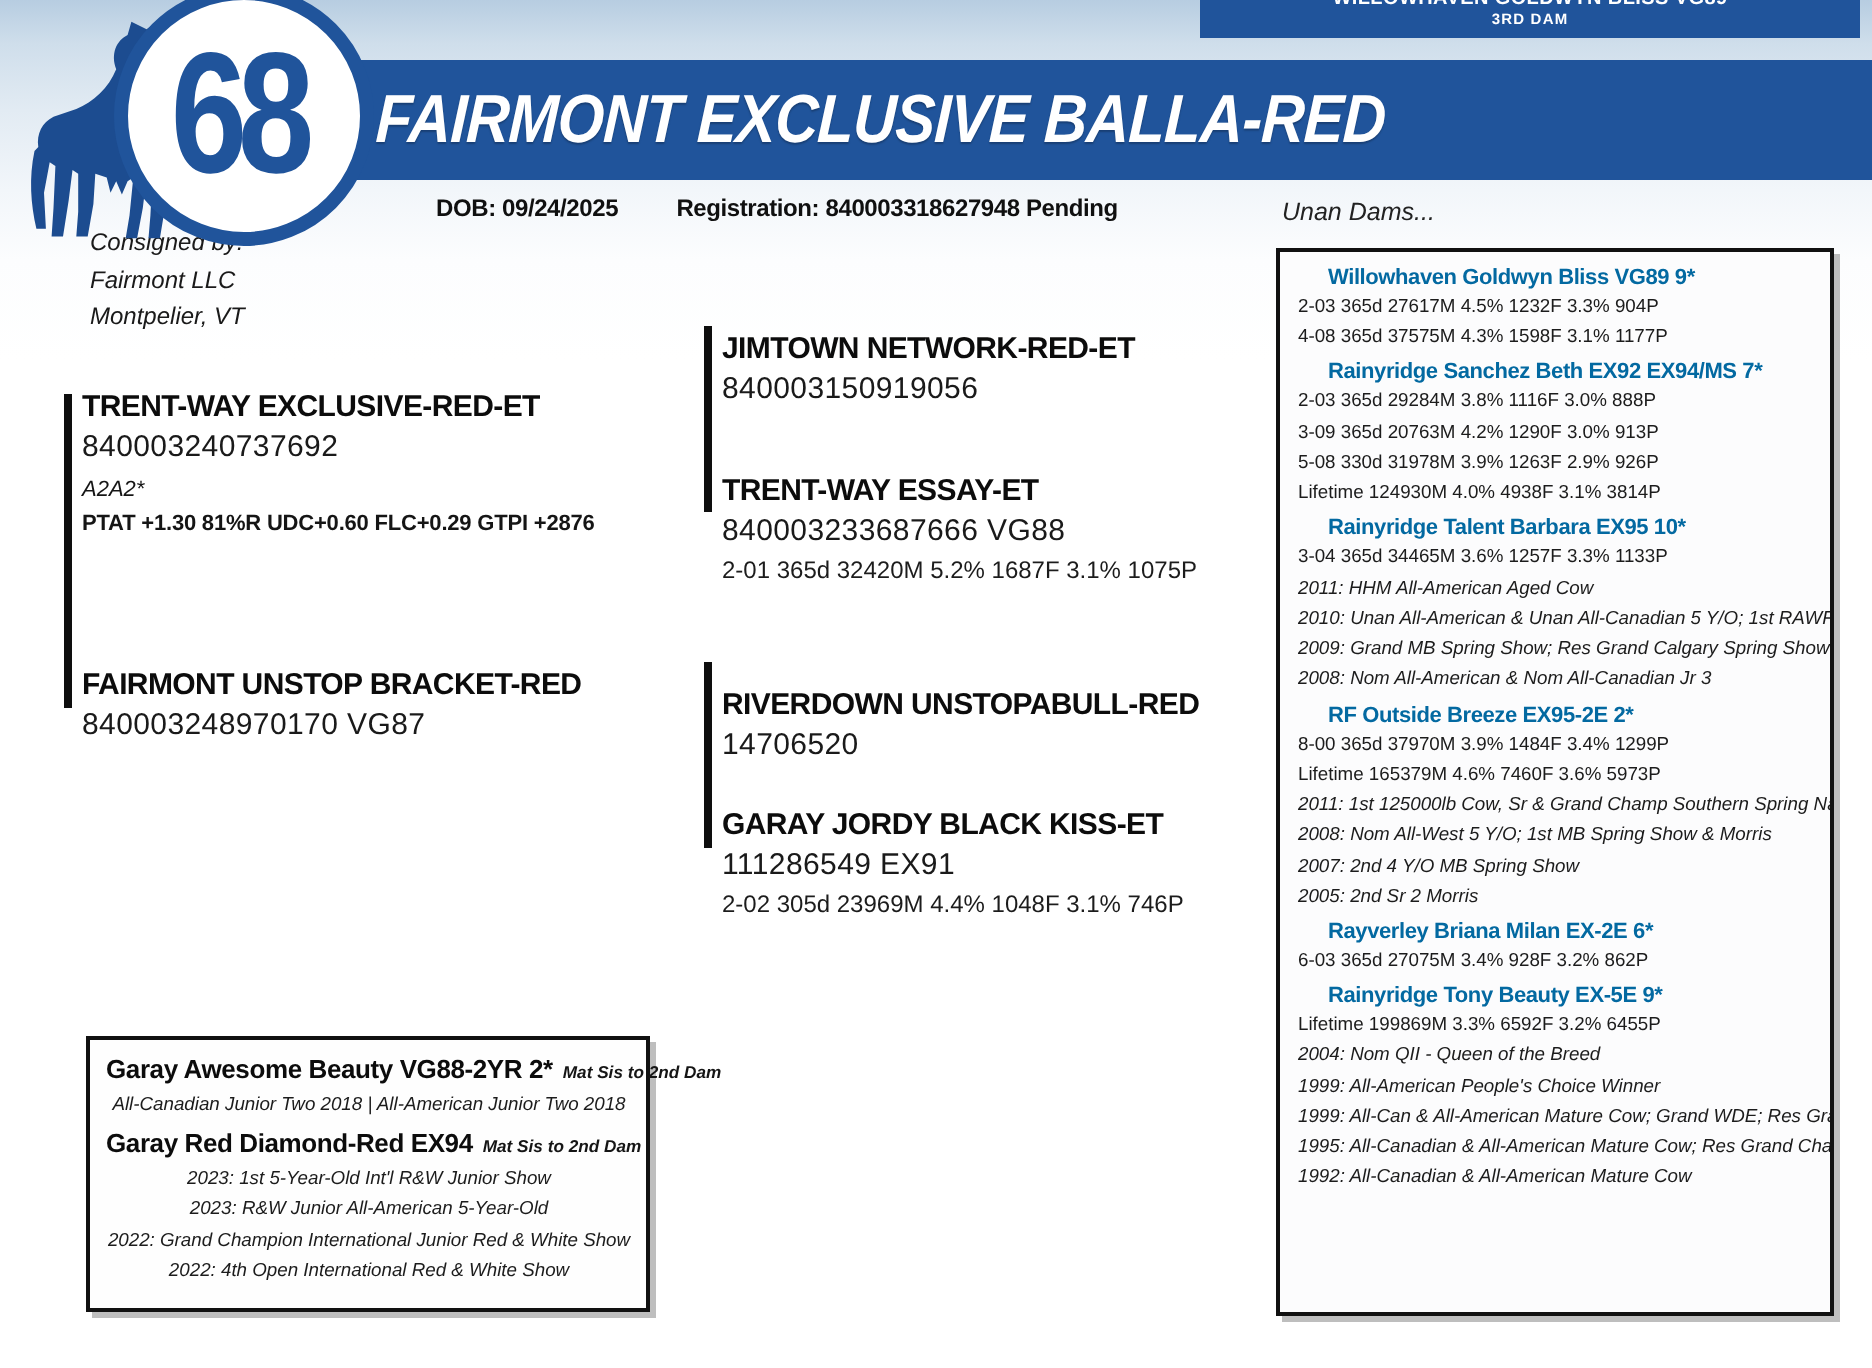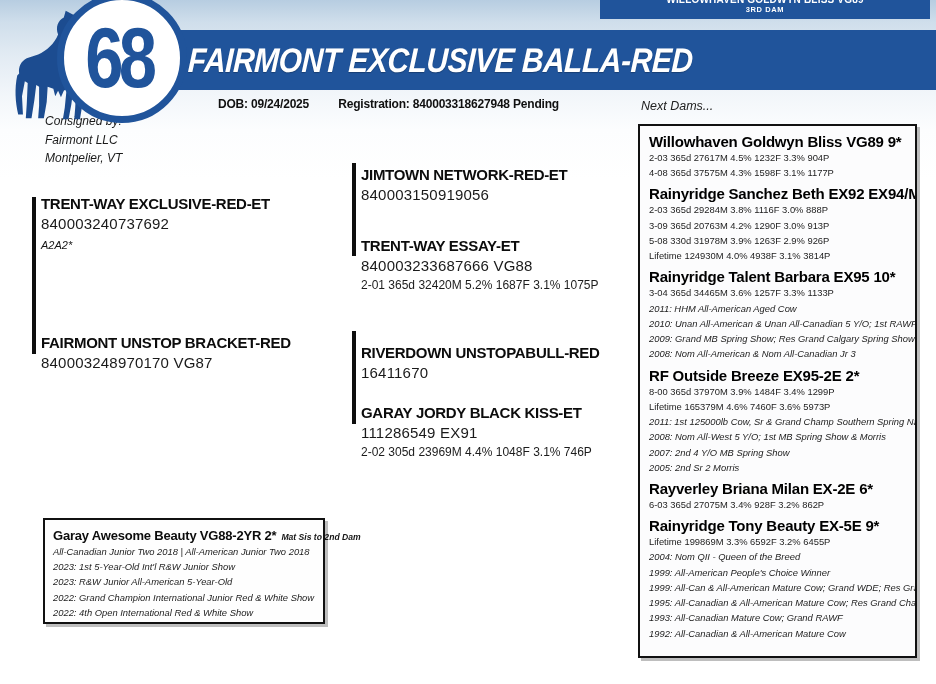--- a/index.html
+++ b/index.html
@@ -42,25 +42,25 @@
   .pproof{font-size:11px;font-weight:700;margin-top:5px;letter-spacing:-.1px;}
   .precord{font-size:12px;margin-top:4px;color:#1c1c1c;}
   .blk-sire{left:41px;top:195px;}
   .blk-dam{left:41px;top:334px;}
   .blk-pgs{left:361px;top:166px;}
   .blk-pgd{left:361px;top:237px;}
   .blk-mgs{left:361px;top:344px;}
   .blk-mgd{left:361px;top:404px;}
   
   .nd-box{position:absolute;left:638px;top:124px;width:258px;height:524px;border:2px solid #111;background:#fcfcfd;padding:2px 8px 4px 9px;box-shadow:3px 3px 0 rgba(70,70,70,.35);overflow:hidden;}
-  .nd-name{font-size:15px;font-weight:800;letter-spacing:-.2px;margin-top:5px;color:#000000;white-space:nowrap;}
+  .nd-name{font-size:11px;font-weight:800;letter-spacing:-.2px;margin-top:5px;color:#0369a1;white-space:nowrap;margin-left:15px;}
   .nd-line{font-size:9.4px;line-height:1.62;color:#1c1c1c;white-space:nowrap;}
   .nd-line.it{font-style:italic;}
   
-  .ms-box{position:absolute;left:43px;top:518px;width:263px;border:2px solid #111;background:#fefefe;padding:2px 7px 2px 8px;box-shadow:3px 3px 0 rgba(70,70,70,.35);}
+  .ms-box{position:absolute;left:43px;top:518px;width:263px;border:2px solid #111;background:#fefefe;padding:2px 7px 12px 8px;box-shadow:3px 3px 0 rgba(70,70,70,.35);text-align:center;}
   .ms-name{font-size:13px;font-weight:800;letter-spacing:-.2px;color:#0c0c0c;display:inline;}
   .ms-tag{font-size:8.6px;font-style:italic;font-weight:600;margin-left:5px;}
   .ms-head{margin-top:4px;white-space:nowrap;}
   .ms-line{font-size:9.4px;font-style:italic;line-height:1.62;color:#1c1c1c;white-space:nowrap;}
 </style>
 </head>
 <body>
 
 <div class="page">
 
@@ -79,33 +79,34 @@
 
   <div class="badge">
     <div class="lot-number">68</div>
   </div>
 
   <div class="dob-line">
     <span>DOB: 09/24/2025</span>
     <span class="reg">Registration: 840003318627948 Pending</span>
   </div>
 
-  <div class="next-label">Next Dams...</div>
+  <div class="next-label">Unan Dams...</div>
 
   <div class="consignor">
     <div>Consigned by:</div>
     <div>Fairmont LLC</div>
     <div>Montpelier, VT</div>
   </div>
 
   <div class="pbar bar-sire"></div>
   <div class="pblock blk-sire">
     <div class="pname">TRENT-WAY EXCLUSIVE-RED-ET</div>
     <div class="preg">840003240737692</div>
     <div class="pgeno">A2A2*</div>
+    <div class="pproof">PTAT +1.30  81%R  UDC+0.60  FLC+0.29 GTPI +2876</div>
   </div>
 
   <div class="pblock blk-dam">
     <div class="pname">FAIRMONT UNSTOP BRACKET-RED</div>
     <div class="preg">840003248970170   VG87</div>
   </div>
 
   <div class="pbar bar-mid1"></div>
   <div class="pblock blk-pgs">
     <div class="pname">JIMTOWN NETWORK-RED-ET</div>
@@ -113,21 +114,21 @@
   </div>
   <div class="pblock blk-pgd">
     <div class="pname">TRENT-WAY ESSAY-ET</div>
     <div class="preg">840003233687666   VG88</div>
     <div class="precord">2-01 365d 32420M 5.2% 1687F 3.1% 1075P</div>
   </div>
 
   <div class="pbar bar-mid2"></div>
   <div class="pblock blk-mgs">
     <div class="pname">RIVERDOWN UNSTOPABULL-RED</div>
-    <div class="preg">16411670</div>
+    <div class="preg">14706520</div>
   </div>
   <div class="pblock blk-mgd">
     <div class="pname">GARAY JORDY BLACK KISS-ET</div>
     <div class="preg">111286549   EX91</div>
     <div class="precord">2-02 305d 23969M 4.4% 1048F 3.1% 746P</div>
   </div>
 
   <div class="nd-box">
       <div class="nd-entry">
         <div class="nd-name">Willowhaven Goldwyn Bliss VG89 9*</div>
@@ -162,31 +163,31 @@
         <div class="nd-name">Rayverley Briana Milan EX-2E 6*</div>
         <div class="nd-line">6-03 365d 27075M 3.4% 928F 3.2% 862P</div>
       </div>
       <div class="nd-entry">
         <div class="nd-name">Rainyridge Tony Beauty EX-5E 9*</div>
         <div class="nd-line">Lifetime 199869M 3.3% 6592F 3.2% 6455P</div>
         <div class="nd-line it">2004: Nom QII - Queen of the Breed</div>
         <div class="nd-line it">1999: All-American People's Choice Winner</div>
         <div class="nd-line it">1999: All-Can &amp; All-American Mature Cow; Grand WDE; Res Grand RAWF</div>
         <div class="nd-line it">1995: All-Canadian &amp; All-American Mature Cow; Res Grand Champ RAWF</div>
-        <div class="nd-line it">1993: All-Canadian Mature Cow; Grand RAWF</div>
         <div class="nd-line it">1992: All-Canadian &amp; All-American Mature Cow</div>
       </div>
     </div>
 
   <div class="ms-box">
       <div class="ms-entry">
         <div class="ms-head"><span class="ms-name">Garay Awesome Beauty VG88-2YR 2*</span><span class="ms-tag">Mat Sis to 2nd Dam</span></div>
         <div class="ms-line">All-Canadian Junior Two 2018 | All-American Junior Two 2018</div>
       </div>
       <div class="ms-entry">
+        <div class="ms-head"><span class="ms-name">Garay Red Diamond-Red EX94</span><span class="ms-tag">Mat Sis to 2nd Dam</span></div>
         <div class="ms-line">2023: 1st 5-Year-Old Int'l R&amp;W Junior Show</div>
         <div class="ms-line">2023: R&amp;W Junior All-American 5-Year-Old</div>
         <div class="ms-line">2022: Grand Champion International Junior Red &amp; White Show</div>
         <div class="ms-line">2022: 4th Open International Red &amp; White Show</div>
       </div>
     </div>
 
 </div>
 
 </body></html>

